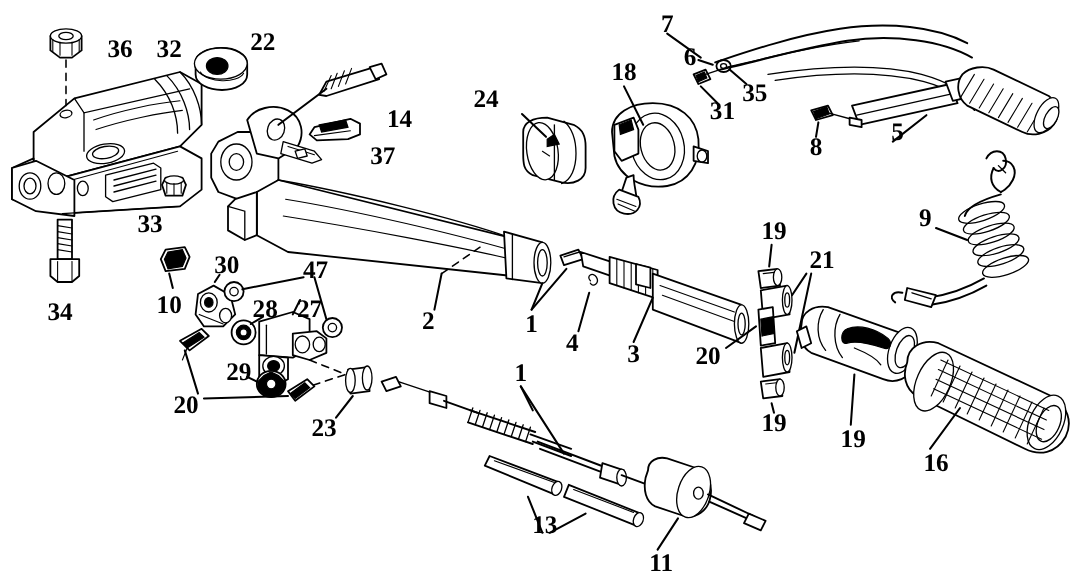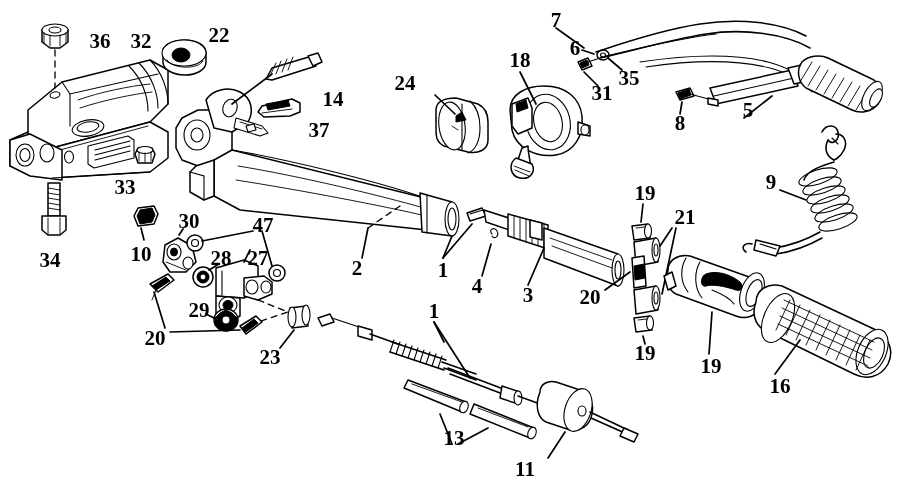--- a/index.html
+++ b/index.html
@@ -512,15 +512,15 @@
   <div class="lbl" style="left:748px; top:110px">5</div>
   <div class="lbl" style="left:771px; top:182px">9</div>
   <div class="lbl" style="left:645px; top:193px">19</div>
   <div class="lbl" style="left:685px; top:217px">21</div>
   <div class="lbl" style="left:590px; top:297px">20</div>
   <div class="lbl" style="left:645px; top:353px">19</div>
   <div class="lbl" style="left:711px; top:366px">19</div>
   <div class="lbl" style="left:780px; top:386px">16</div>
   <div class="lbl" style="left:434px; top:311px">1</div>
   <div class="lbl" style="left:454px; top:438px">13</div>
-  <div class="lbl" style="left:525px; top:469px">11</div>
+  <div class="lbl" style="left:551px; top:469px">11</div>
 
 </div>
 
 </body></html>

